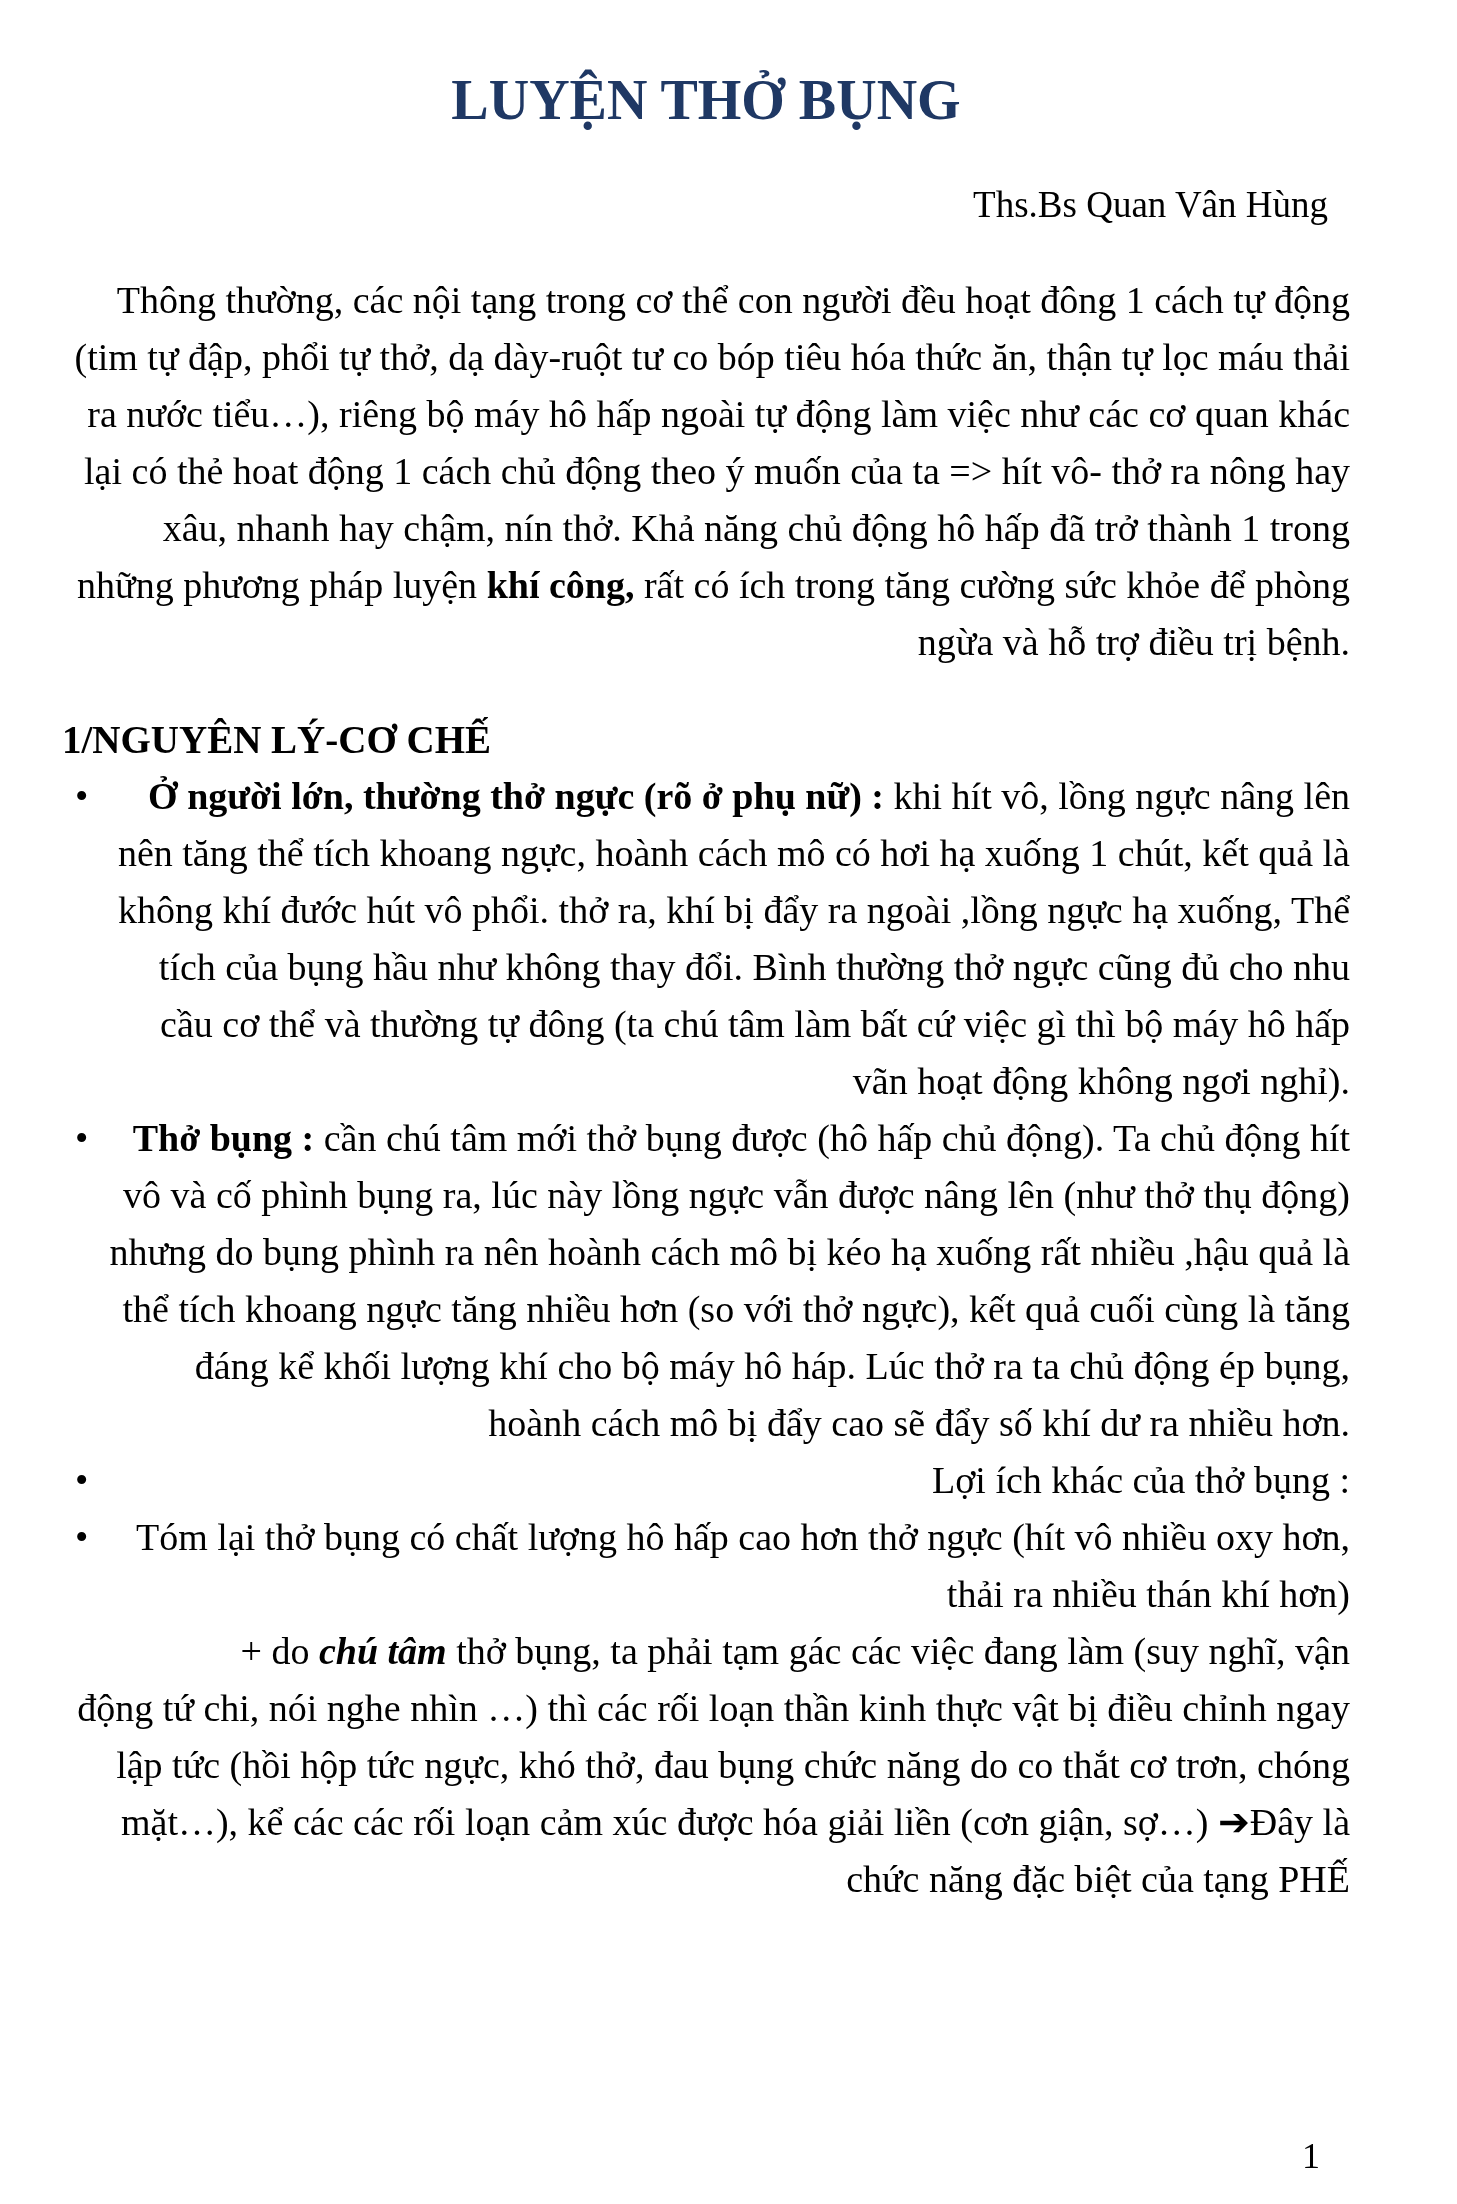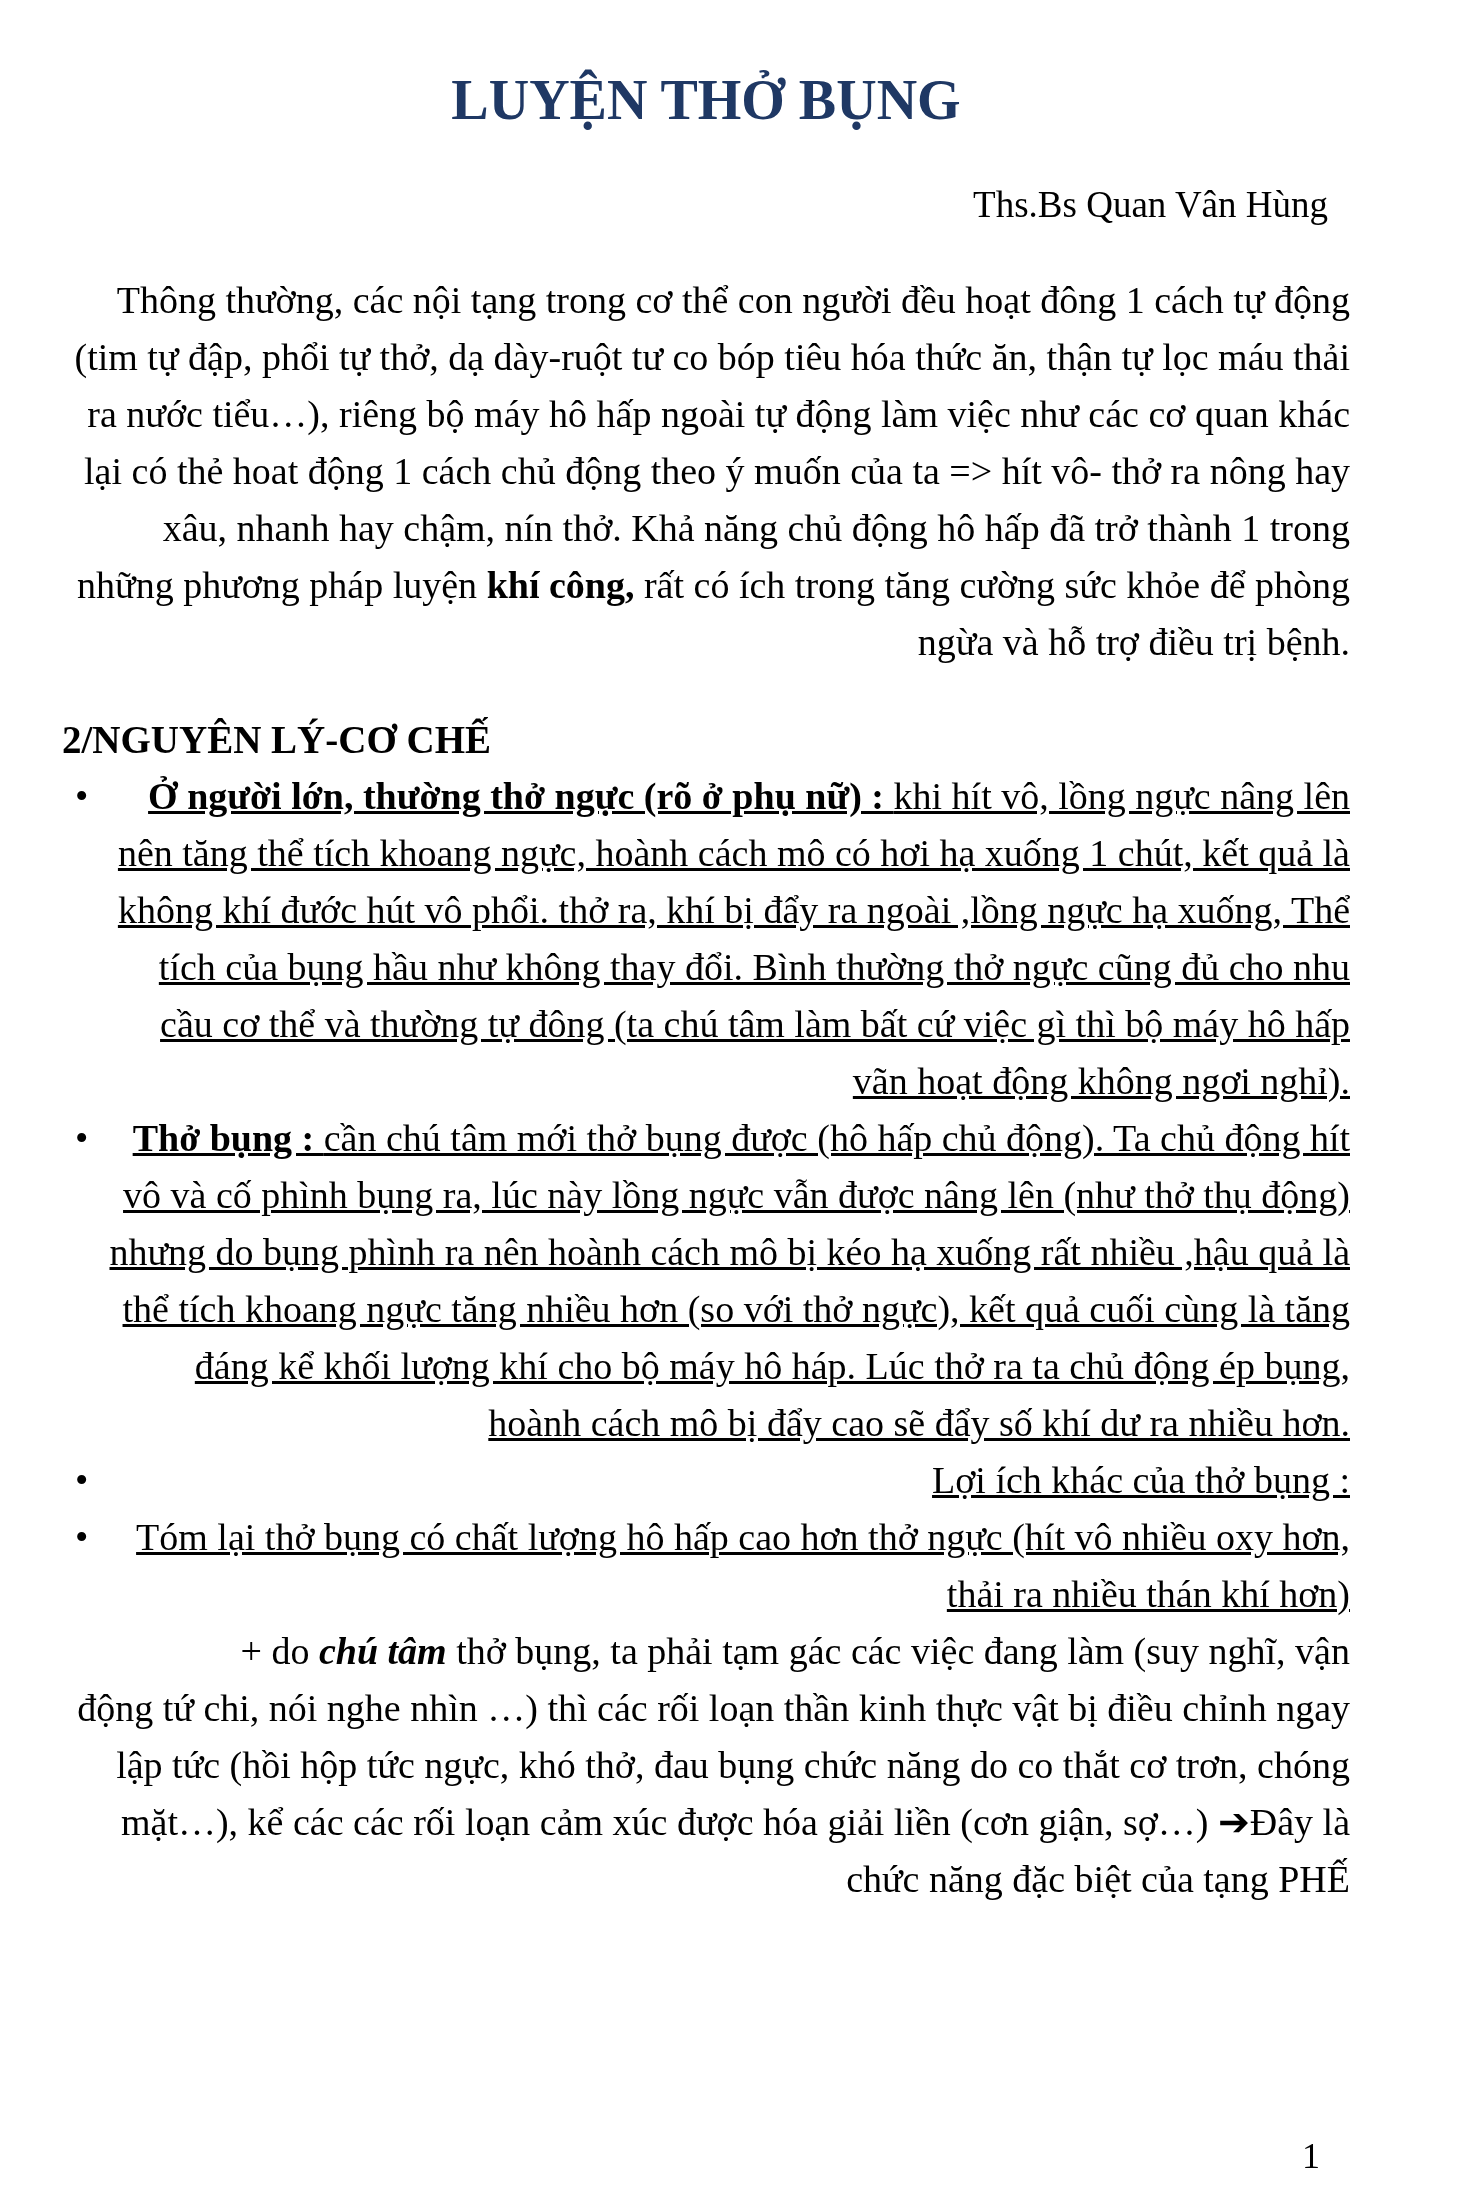--- a/index.html
+++ b/index.html
@@ -47,21 +47,20 @@
     font-weight: bold;
   }
   .bullets {
     list-style: none;
     margin: 0;
     padding: 0;
   }
   .bullet {
     position: relative;
     padding-left: 44px;
-    text-decoration: underline;
   }
   .bullet::before {
     content: "\2022";
     position: absolute;
     left: 13px;
     top: 0;
   }
   .plus-para {
     margin: 0;
     text-indent: 103px;
@@ -82,21 +81,21 @@
 <body>
 
 <div class="page">
 
   <h1 class="title" style="color: rgb(31, 56, 100);">LUYỆN THỞ BỤNG</h1>
 
   <p class="author">Ths.Bs Quan Vân Hùng</p>
 
   <p class="bodytext intro"><span>Thông thường, các nội tạng trong cơ thể con người đều hoạt đông 1 cách tự động (tim tự đập, phổi tự thở, dạ dày-ruột tư co bóp tiêu hóa thức ăn, thận tự lọc máu thải ra nước tiểu…), riêng bộ máy hô hấp ngoài tự động làm việc như các cơ quan khác lại có thẻ hoat động 1 cách chủ động theo ý muốn của ta =&gt; hít vô- thở ra nông hay xâu, nhanh hay chậm, nín thở. Khả năng chủ động hô hấp đã trở thành 1 trong những phương pháp luyện </span><b>khí công,</b><span> rất có ích trong tăng cường sức khỏe để phòng ngừa và hỗ trợ điều trị bệnh.</span></p>
 
-  <h2 class="heading">2/NGUYÊN LÝ-CƠ CHẾ</h2>
+  <h2 class="heading">1/NGUYÊN LÝ-CƠ CHẾ</h2>
 
   <ul class="bullets bodytext">
     <li class="bullet"><b>Ở người lớn, thường thở ngực (rõ ở phụ nữ) : </b><span>khi hít vô, lồng ngực nâng lên nên tăng thể tích khoang ngực, hoành cách mô có hơi hạ xuống 1 chút, kết quả là không khí đước hút vô phổi. thở ra, khí bị đẩy ra ngoài ,lồng ngực hạ xuống, Thể tích của bụng hầu như không thay đổi. Bình thường thở ngực cũng đủ cho nhu cầu cơ thể và thường tự đông (ta chú tâm làm bất cứ việc gì thì bộ máy hô hấp vãn hoạt động không ngơi nghỉ).</span></li>
     <li class="bullet"><b>Thở bụng : </b><span>cần chú tâm mới thở bụng được (hô hấp chủ động). Ta chủ động hít vô và cố phình bụng ra, lúc này lồng ngực vẫn được nâng lên (như thở thụ động) nhưng do bụng phình ra nên hoành cách mô bị kéo hạ xuống rất nhiều ,hậu quả là thể tích khoang ngực tăng nhiều hơn (so với thở ngực), kết quả cuối cùng là tăng đáng kể khối lượng khí cho bộ máy hô háp. Lúc thở ra ta chủ động ép bụng, hoành cách mô bị đẩy cao sẽ đẩy số khí dư ra nhiều hơn.</span></li>
     <li class="bullet"><span>Lợi ích khác của thở bụng :</span></li>
     <li class="bullet"><span>Tóm lại thở bụng có chất lượng hô hấp  cao hơn thở ngực (hít vô nhiều oxy hơn, thải ra nhiều thán khí hơn)</span></li>
   </ul>
 
   <p class="bodytext plus-para"><span>+ do </span><b><i>chú tâm</i></b><span> thở bụng, ta phải tạm gác các việc đang làm (suy nghĩ, vận động tứ chi, nói nghe nhìn …) thì các rối loạn thần kinh thực vật bị điều chỉnh ngay lập tức (hồi hộp tức ngực, khó thở, đau bụng chức năng do co thắt cơ trơn, chóng mặt…), kể các các rối loạn cảm xúc được hóa giải liền (cơn giận, sợ…) </span><span class="arrow">➔</span><span>Đây là chức năng đặc biệt của tạng PHẾ</span></p>
 

